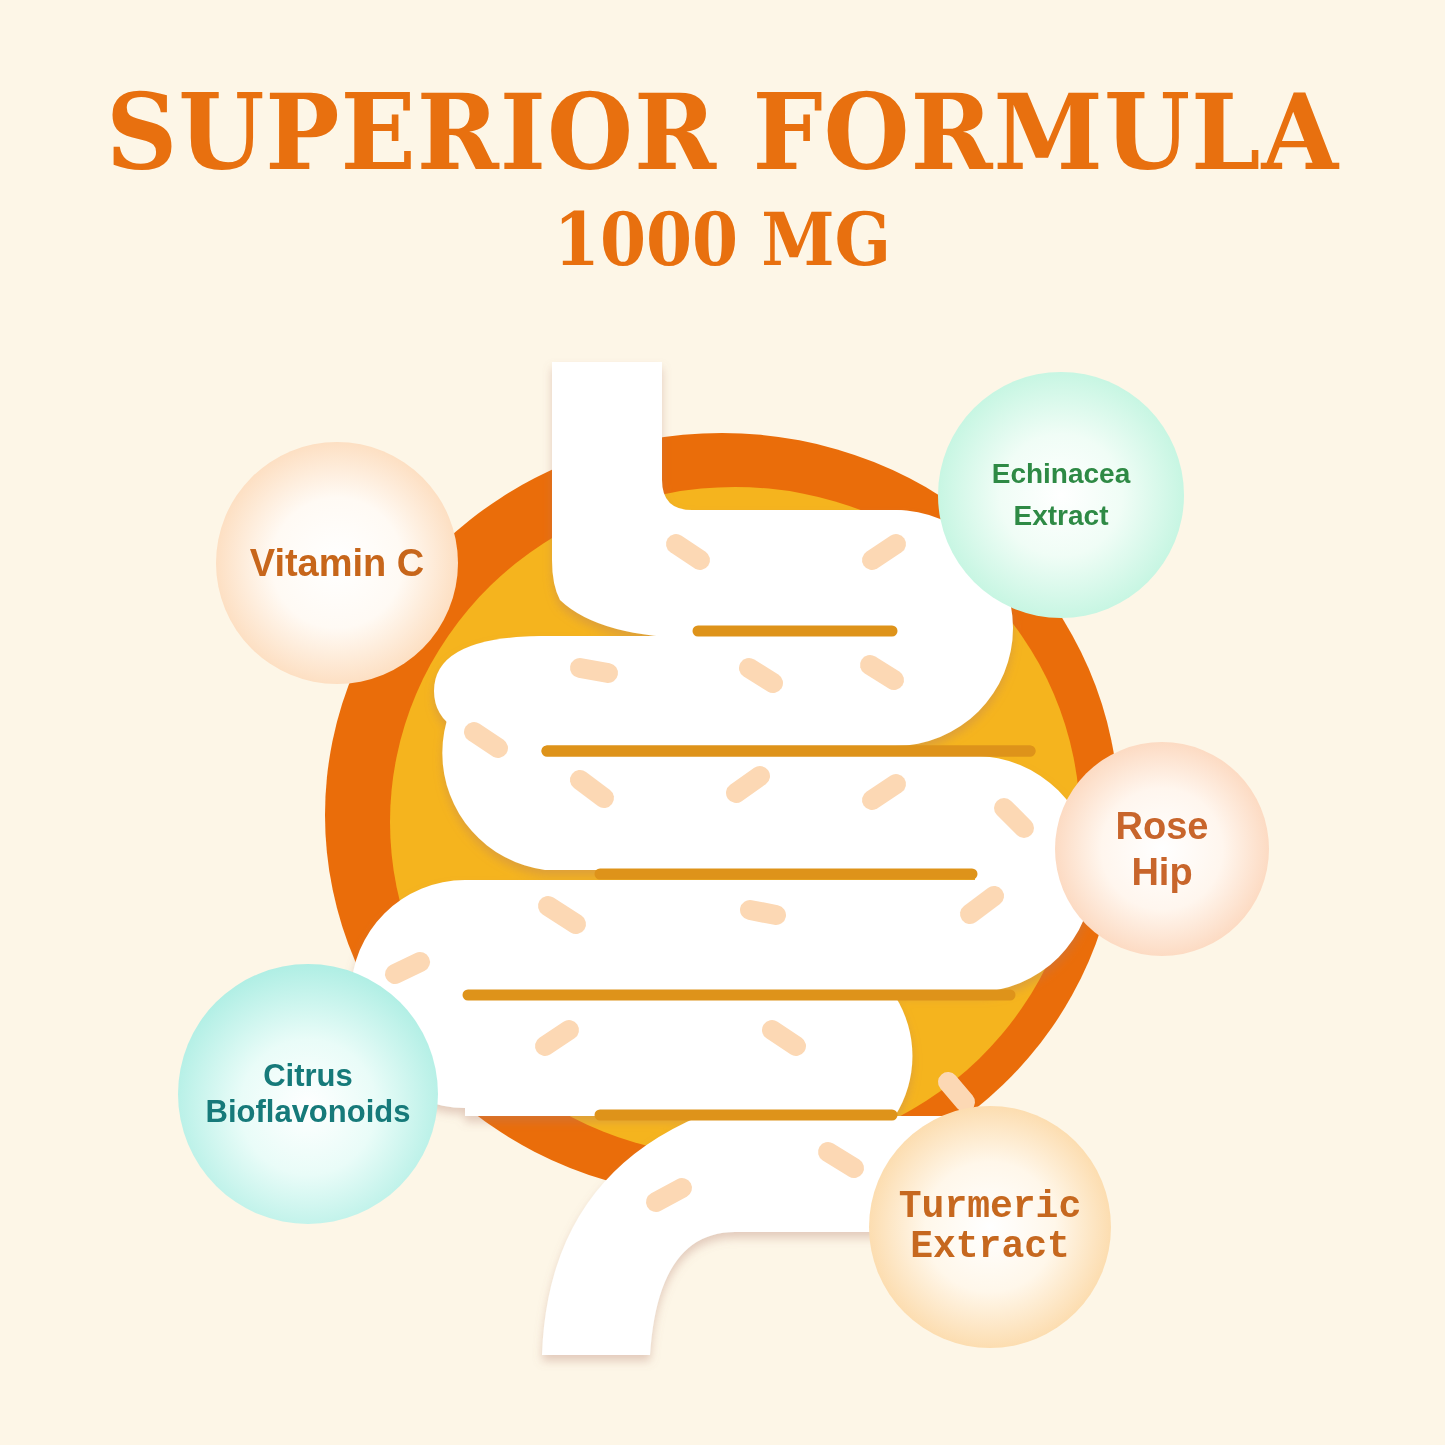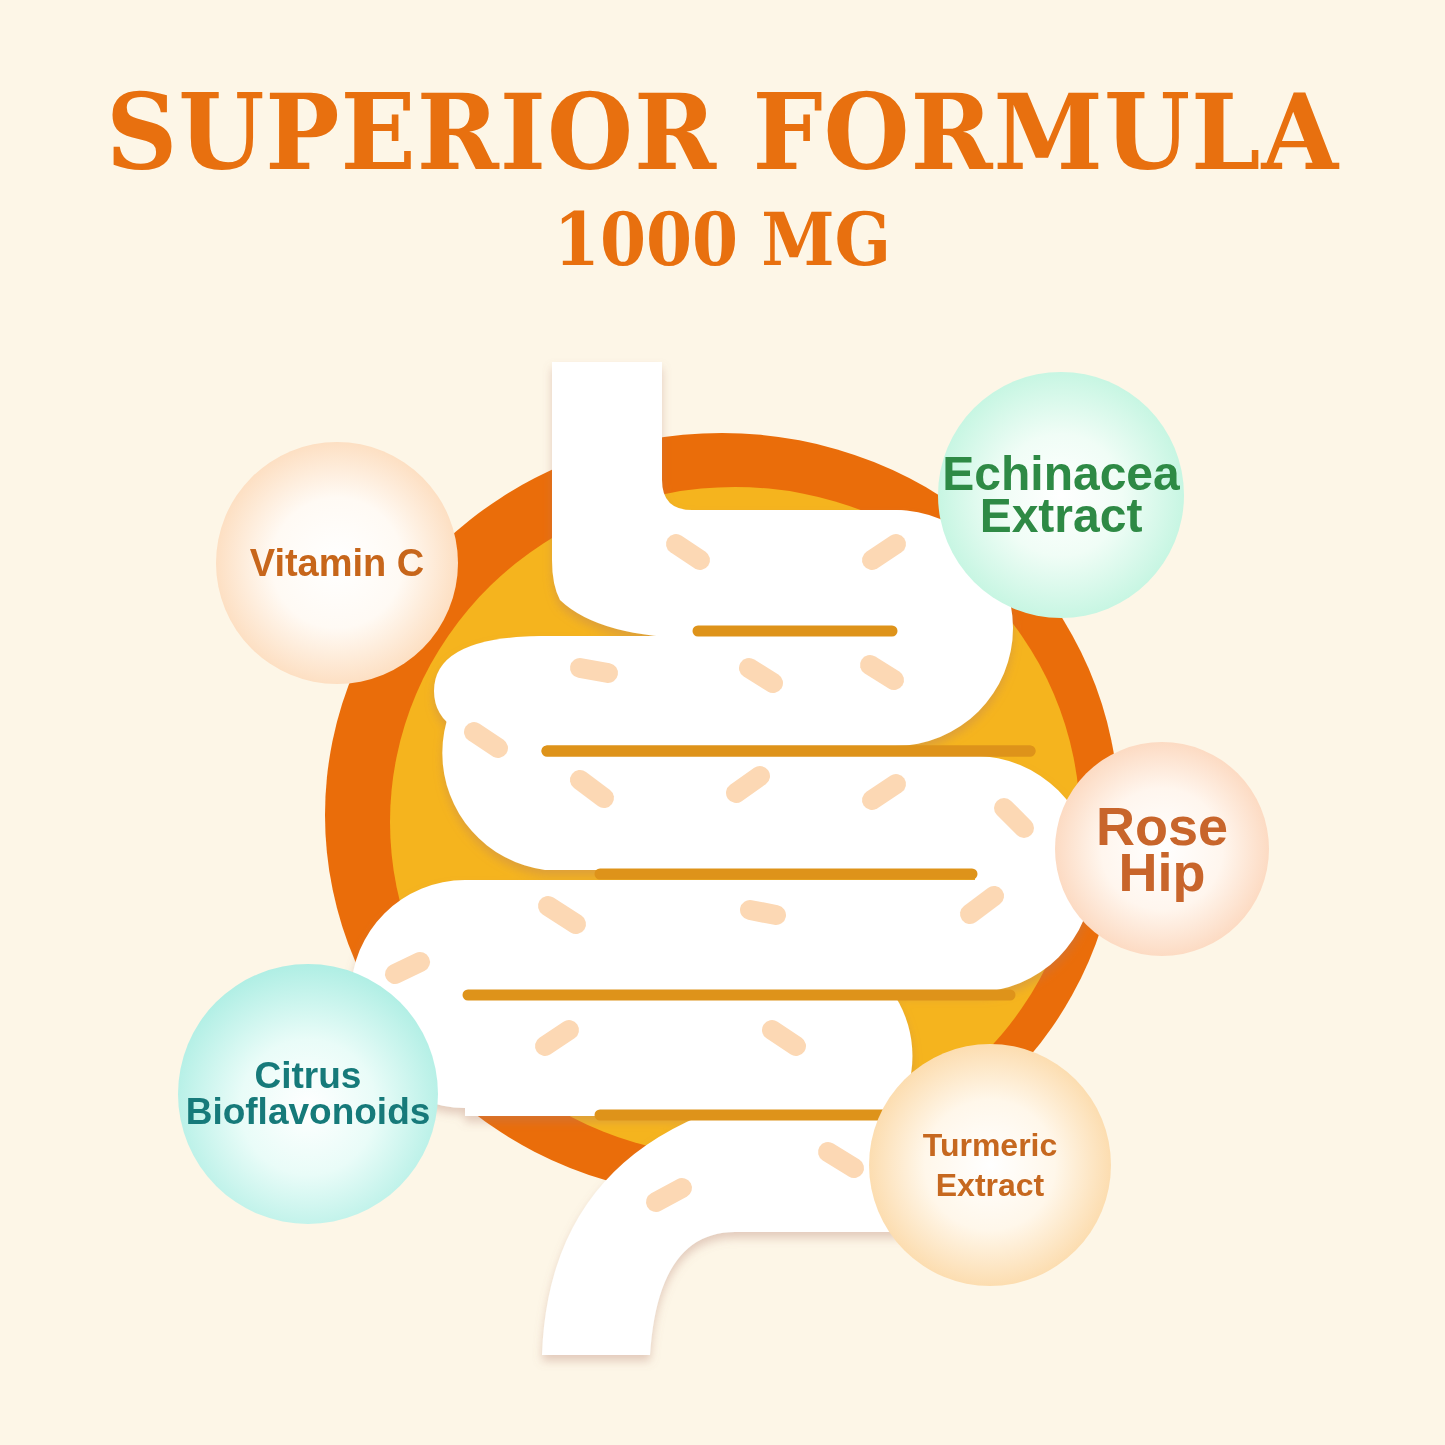--- a/index.html
+++ b/index.html
@@ -135,39 +135,39 @@
     <line x1="656" y1="1202" x2="682" y2="1188"></line>
   </g>
 </svg>
 
 <div class="bubble b-orange" style="left:216px; top:442px; width:242px; height:242px; font-size:38px; line-height:44px;">
   <div>
     <span>Vitamin C</span>
   </div>
 </div>
 
-<div class="bubble b-mint" style="left:938px; top:372px; width:246px; height:246px; font-size:48px; line-height:42px;">
+<div class="bubble b-mint" style="left:938px; top:372px; width:246px; height:246px; font-size:28px; line-height:42px;">
   <div>
     <span>Echinacea</span>
     <span>Extract</span>
   </div>
 </div>
 
-<div class="bubble b-peach" style="left:1055px; top:742px; width:214px; height:214px; font-size:54px; line-height:46px;">
+<div class="bubble b-peach" style="left:1055px; top:742px; width:214px; height:214px; font-size:38px; line-height:46px;">
   <div>
     <span>Rose</span>
     <span>Hip</span>
   </div>
 </div>
 
-<div class="bubble b-teal" style="left:178px; top:964px; width:260px; height:260px; font-size:37px; line-height:36px;">
+<div class="bubble b-teal" style="left:178px; top:964px; width:260px; height:260px; font-size:31px; line-height:36px;">
   <div>
     <span>Citrus</span>
     <span>Bioflavonoids</span>
   </div>
 </div>
 
-<div class="bubble b-gold" style="left:869px; top:1044px; width:242px; height:242px; font-size:32px; line-height:40px;">
+<div class="bubble b-gold" style="left:869px; top:1106px; width:242px; height:242px; font-size:38px; line-height:40px;font-family:Liberation Mono, monospace;">
   <div>
     <span>Turmeric</span>
     <span>Extract</span>
   </div>
 </div>
 
 </body></html>

